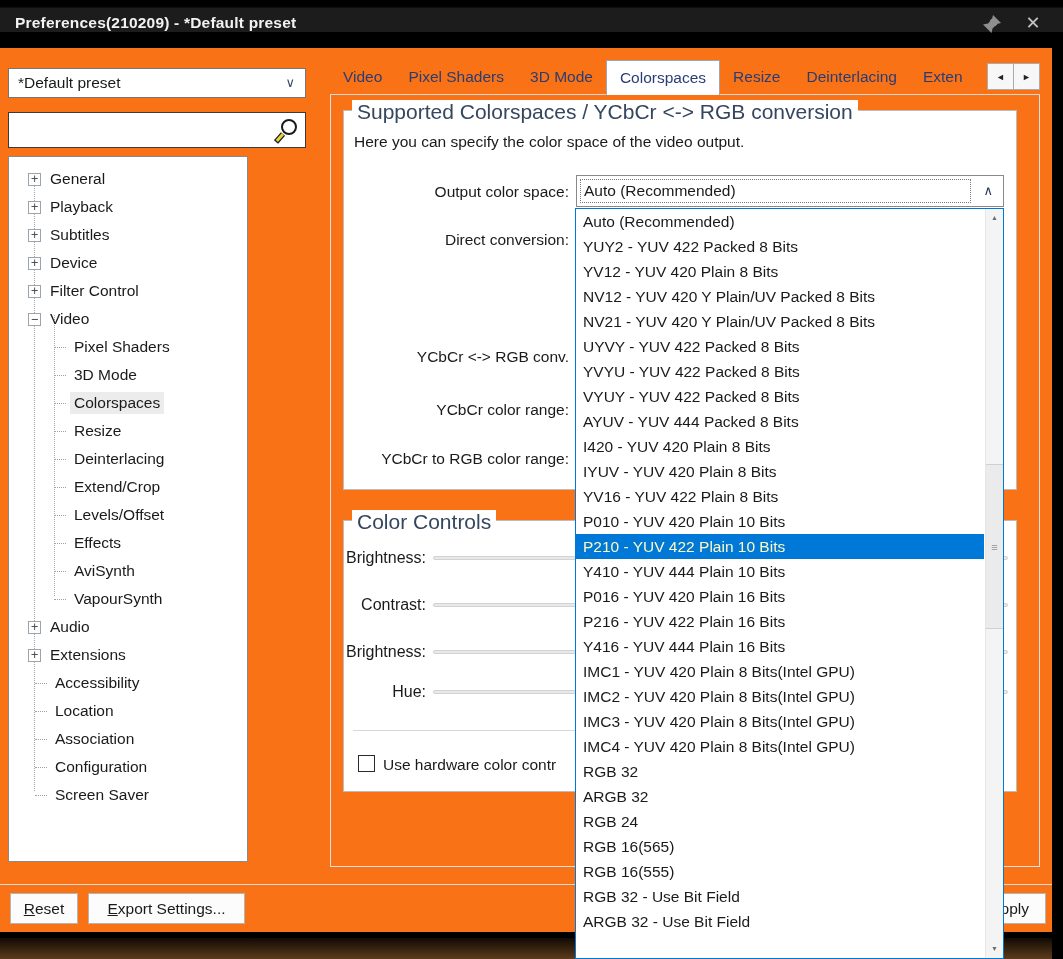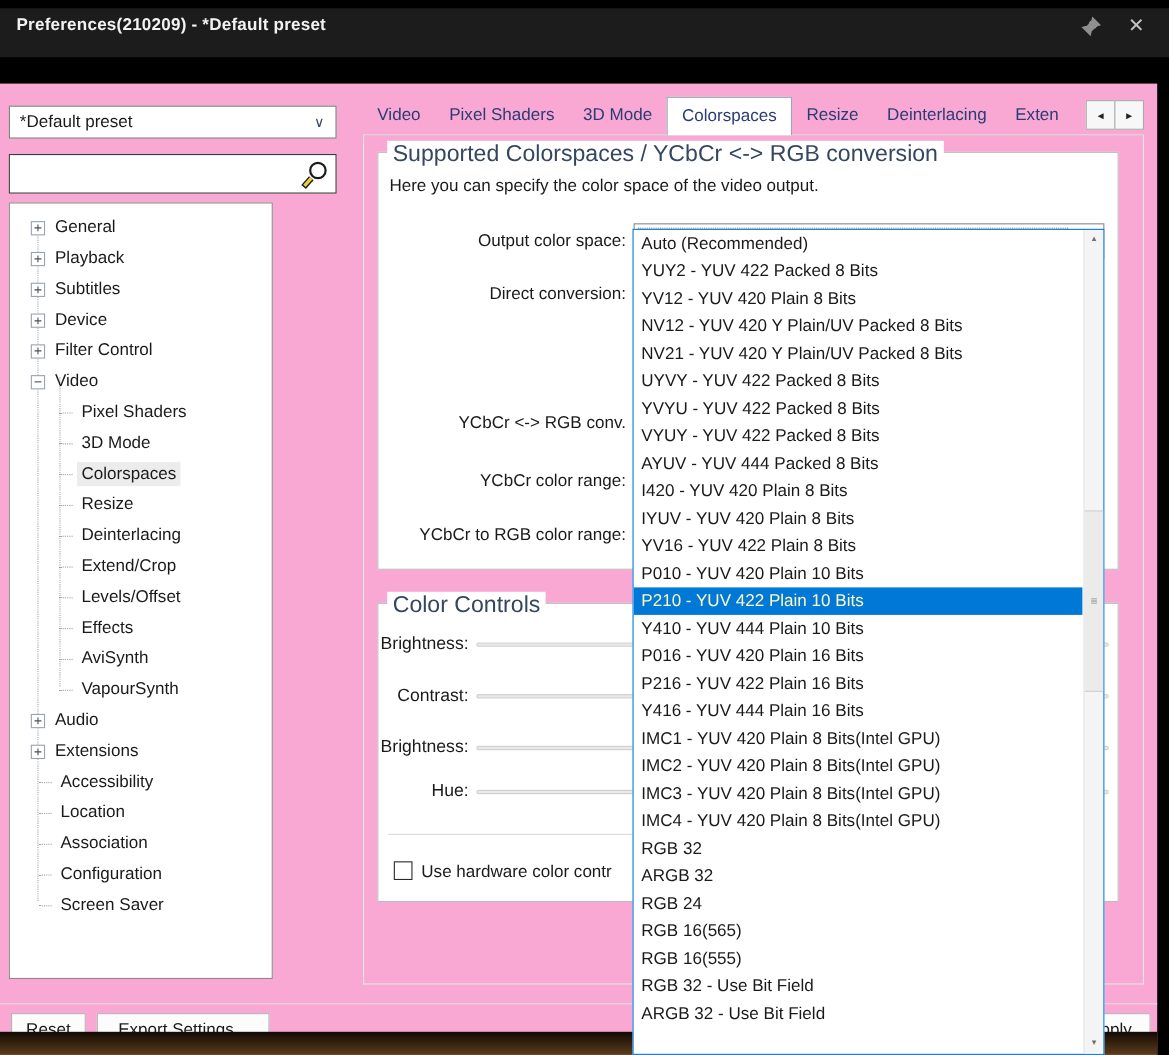--- a/index.html
+++ b/index.html
@@ -1,28 +1,28 @@
 <!DOCTYPE html>
 <html><head>
 <meta charset="utf-8">
 <style>
   * { margin:0; padding:0; box-sizing:border-box; }
   body { background:#000; font-family:"Liberation Sans", sans-serif; }
   .stage { position:relative; width:1063px; height:959px; background:#000; overflow:hidden; }
 
   
-  .titlebar { position:absolute; left:0; top:0; width:1063px; height:52px;
+  .titlebar { position:absolute; left:0; top:0; width:1063px; height:32px;
     background:linear-gradient(180deg,#000 0,#000 7px,#1c1c1c 8px,#1c1c1c 100%); }
   .title { position:absolute; left:15px; top:14px; font-size:15.5px; font-weight:bold; color:#f2f2f2; letter-spacing:.2px; }
   .pinbtn { position:absolute; left:980px; top:12px; width:24px; height:24px; cursor:pointer; }
   .closebtn { position:absolute; left:1020px; top:10px; width:26px; height:26px; color:#c2c2c2; font-size:18px;
     display:flex; align-items:center; justify-content:center; cursor:pointer; }
 
   
-  .dialog { position:absolute; left:0; top:48px; width:1052px; height:884px; background:#f9a8d4; color:#1a1a1a;margin-top:28px; }
+  .dialog { position:absolute; left:0; top:48px; width:1052px; height:884px; background:#f97316; color:#1a1a1a; }
 
   
   .preset { position:absolute; left:8px; top:20px; width:298px; height:30px; border:1px solid #767676; background:#fff;
     font-size:15.5px; line-height:28px; padding-left:9px; }
   .preset .caret { position:absolute; right:10px; top:0; line-height:28px; font-size:13px; color:#3a4a66; }
   .searchbox { position:absolute; left:8px; top:64px; width:298px; height:36px; border:1px solid #3a3a3a; background:#fff; }
   .searchbox input { position:absolute; left:4px; top:2px; width:258px; height:30px; border:none; outline:none; font-size:15.5px;
     font-family:"Liberation Sans",sans-serif; }
   .searchbox svg { position:absolute; right:5px; top:4px; }
 

